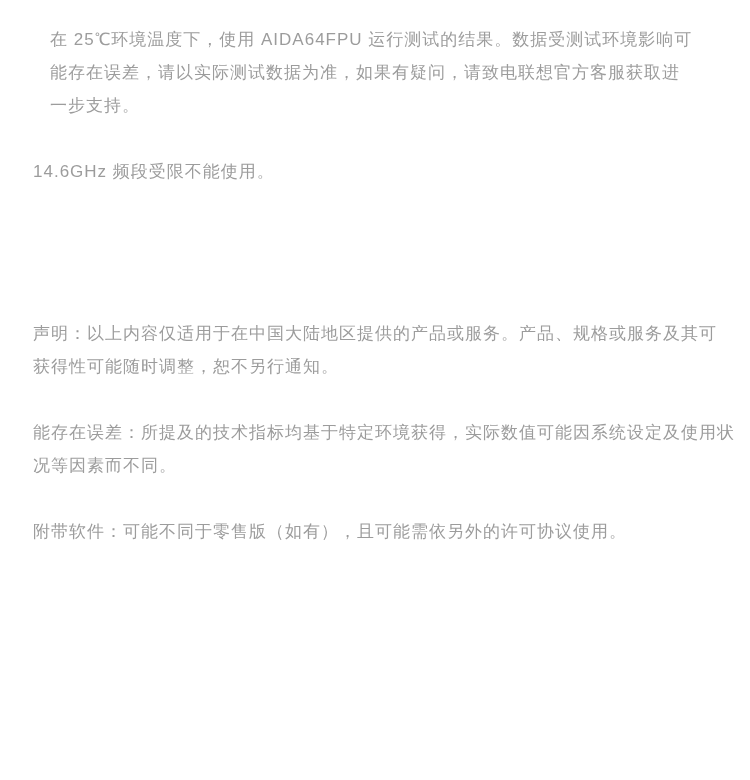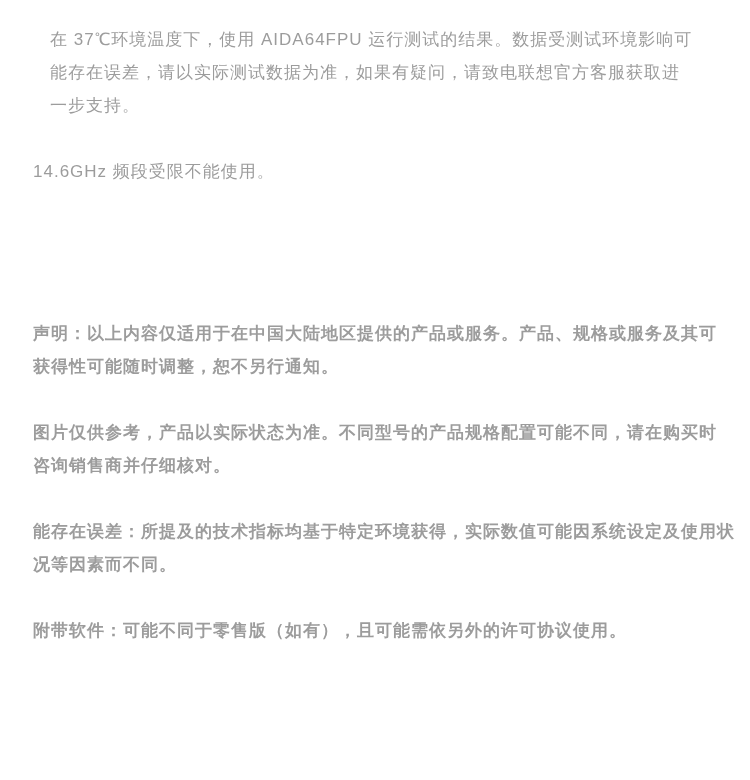--- a/index.html
+++ b/index.html
@@ -35,39 +35,36 @@
     margin-left: 33px;
   }
   .disclaimer-block {
     margin-top: 63px;
     margin-left: 33px;
     padding-right: 5px;
   }
   .disclaimer-block p {
     margin: 0;
     white-space: pre-line;
-    font-weight: bold;
   }
 </style>
 </head>
 <body>
 
 <div class="page">
 
   <div class="notes-block">
-    <p class="note-test">在 37℃环境温度下，使用 AIDA64FPU 运行测试的结果。数据受测试环境影响可
+    <p class="note-test">在 25℃环境温度下，使用 AIDA64FPU 运行测试的结果。数据受测试环境影响可
 能存在误差，请以实际测试数据为准，如果有疑问，请致电联想官方客服获取进
 一步支持。</p>
     <p class="note-band">14.6GHz 频段受限不能使用。</p>
   </div>
 
   <div class="disclaimer-block">
     <p>声明：以上内容仅适用于在中国大陆地区提供的产品或服务。产品、规格或服务及其可
 获得性可能随时调整，恕不另行通知。</p>
-    <p>图片仅供参考，产品以实际状态为准。不同型号的产品规格配置可能不同，请在购买时
-咨询销售商并仔细核对。</p>
     <p>能存在误差：所提及的技术指标均基于特定环境获得，实际数值可能因系统设定及使用状
 况等因素而不同。</p>
     <p>附带软件：可能不同于零售版（如有），且可能需依另外的许可协议使用。</p>
     
   </div>
 
 </div>
 
 </body></html>

